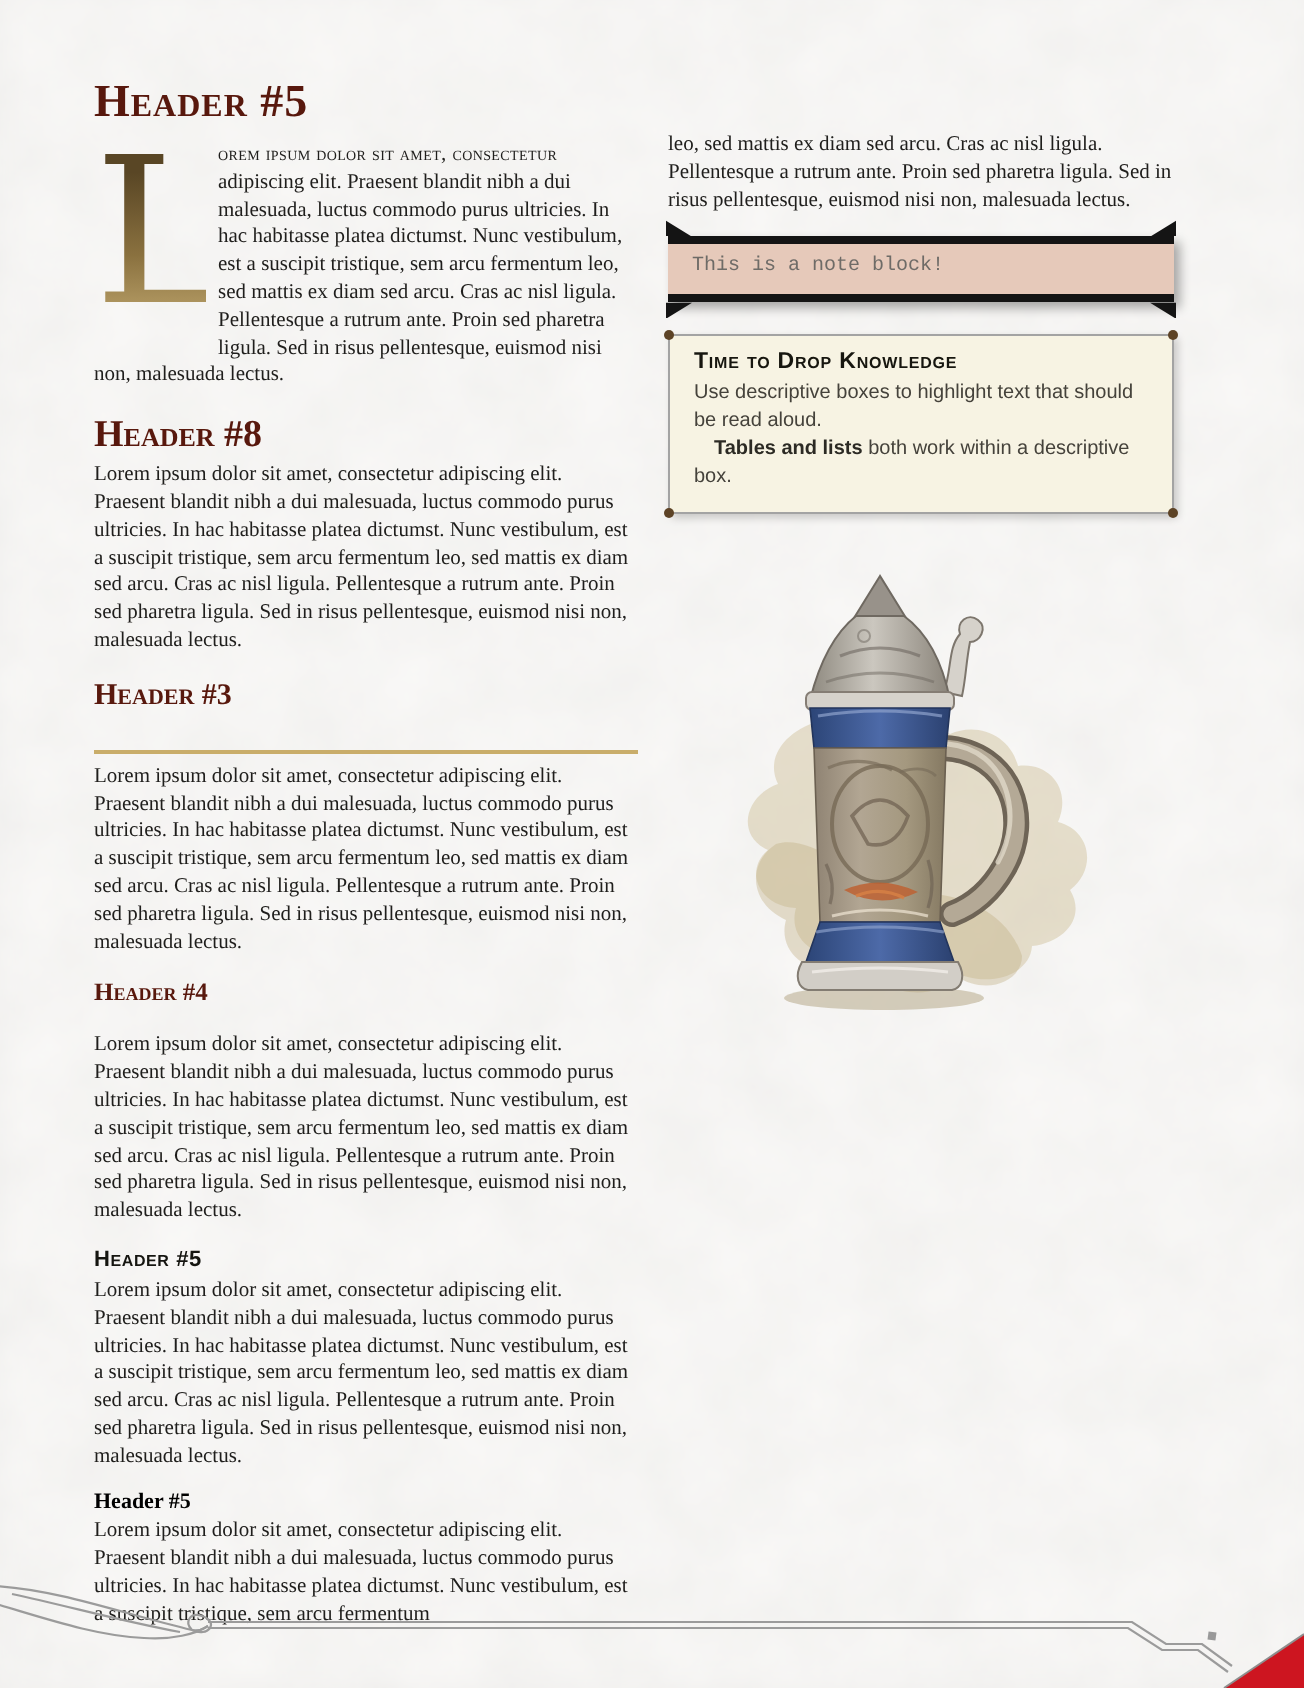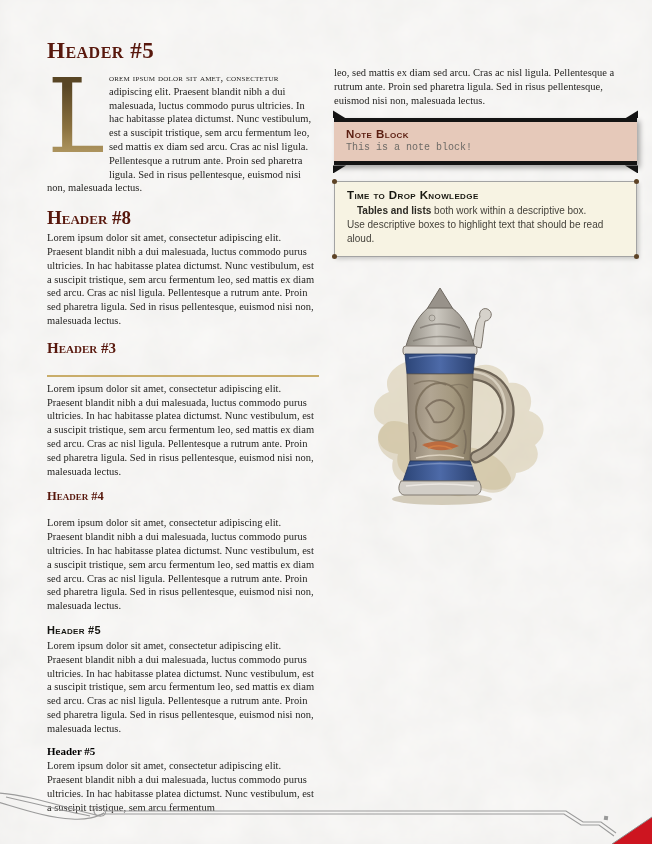--- a/index.html
+++ b/index.html
@@ -7,21 +7,21 @@
   .page {
     position:relative; width:652px; height:844px; margin:0 auto;
     background:#e9e6e2; overflow:hidden;
     font-family:"Liberation Serif", serif;
     box-shadow: inset 10px 0 14px -8px rgba(0,0,0,.14), inset -8px 0 12px -8px rgba(0,0,0,.10), inset 0 -10px 14px -9px rgba(0,0,0,.12);
   }
   .texture { position:absolute; inset:0; pointer-events:none; }
 
   .col { position:absolute; }
   .col-left  { left:47px; top:38px; width:272px; }
-  .col-right { left:334px; top:66px; width:304px; }
+  .col-right { left:334px; top:66px; width:254px; }
 
   p.body {
     margin:0; font-size:10.5px; line-height:13.8px; color:#1f1e1c;
     text-rendering:optimizeLegibility;
   }
 
   h1,h2,h3,h4 {
     font-family:"Liberation Serif", serif; font-variant:small-caps;
     color:#58180D; font-weight:700; margin:0;
   }
@@ -121,32 +121,31 @@
   </div>
 
   <div class="col col-right">
     <p class="body">leo, sed mattis ex diam sed arcu. Cras ac nisl ligula. Pellentesque a rutrum ante. Proin sed pharetra ligula. Sed in risus pellentesque, euismod nisi non, malesuada lectus.</p>
 
     <div class="note">
       <span class="wing tl"></span>
       <span class="wing tr"></span>
       <span class="wing bl"></span>
       <span class="wing br"></span>
-      <p class="note-title">Note Block</p>
       <p class="note-text">This is a note block!</p>
     </div>
 
     <div class="descbox">
       <span class="dot tl"></span>
       <span class="dot tr"></span>
       <span class="dot bl"></span>
       <span class="dot br"></span>
       <p class="desc-title">Time to Drop Knowledge</p>
+      <p class="desc-text">Use descriptive boxes to highlight text that should be read aloud.</p>
       <p class="desc-text indent"><b>Tables and lists</b><span> both work within a descriptive box.</span></p>
-      <p class="desc-text">Use descriptive boxes to highlight text that should be read aloud.</p>
     </div>
   </div>
 
   <svg class="stein" width="205" height="228" viewBox="0 0 205 228" aria-hidden="true">
     <defs>
       <linearGradient id="bodyG" x1="0" y1="0" x2="1" y2="0">
         <stop offset="0" stop-color="#8f8373"></stop>
           <stop offset="0.35" stop-color="#b2a693"></stop>
         <stop offset="0.7" stop-color="#a4987f"></stop>
           <stop offset="1" stop-color="#857962"></stop>

